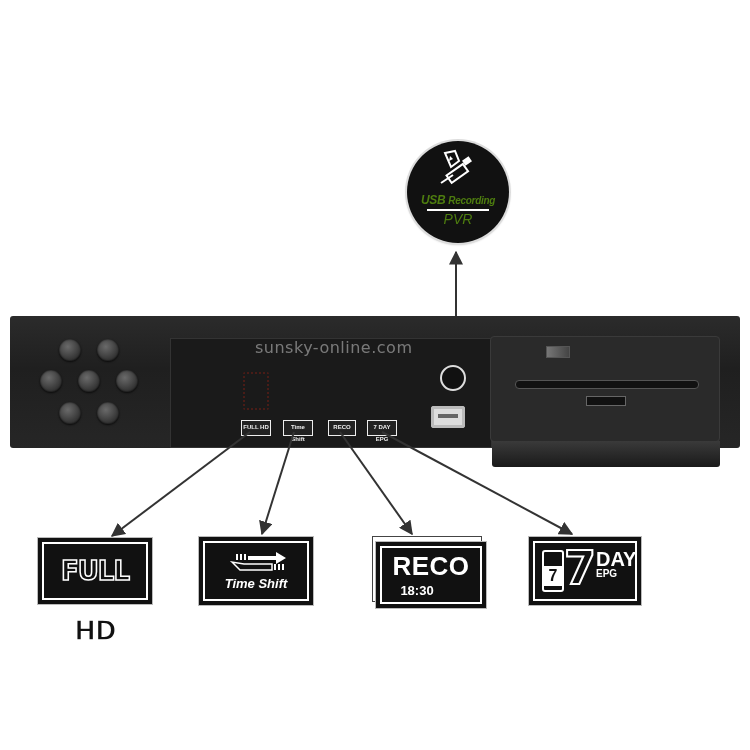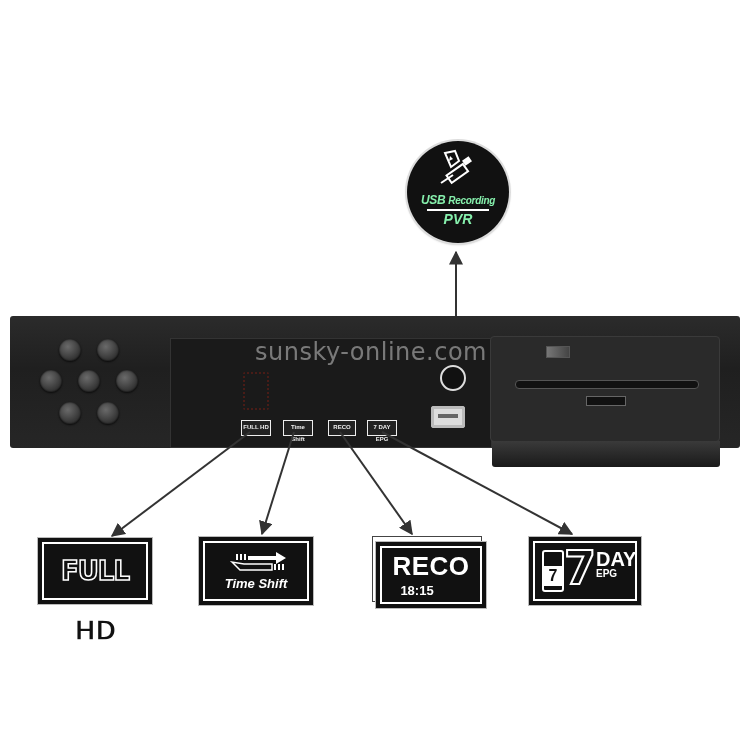--- a/index.html
+++ b/index.html
@@ -1,30 +1,30 @@
 <!DOCTYPE html>
 <html><head>
 <meta charset="utf-8">
 <style>
   html, body { margin:0; padding:0; background:#ffffff; }
   body { width:750px; height:750px; position:relative; overflow:hidden; font-family:"Liberation Sans", sans-serif; }
   .abs { position:absolute; }
 
   
-  .badge-circle { left:407px; top:141px; width:102px; height:102px; border-radius:50%; background:#111; box-shadow:0 0 0 2px #ddd, 0 1px 3px rgba(0,0,0,0.4); color:#86efac; text-align:center; }
+  .badge-circle { left:407px; top:141px; width:102px; height:102px; border-radius:50%; background:#111; box-shadow:0 0 0 2px #ddd, 0 1px 3px rgba(0,0,0,0.4); color:#4d7c0f; text-align:center; }
   .badge-circle .b-line1 { position:absolute; left:0; right:0; top:52px; font-size:12px; font-style:italic; font-weight:bold; letter-spacing:-0.3px; }
   .badge-circle .b-line1 .small { font-size:10px; }
   .badge-circle .b-rule { position:absolute; left:20px; right:20px; top:68px; height:2px; background:#fff; }
-  .badge-circle .b-line2 { position:absolute; left:0; right:0; top:70px; font-size:14px; font-style:italic; font-weight:bold; }
+  .badge-circle .b-line2 { position:absolute; left:0; right:0; top:70px; font-size:14px; font-style:italic; font-weight:normal; }
 
   
   .receiver { left:10px; top:316px; width:730px; height:132px; background:linear-gradient(#2b2b2b, #1f1f1f 40%, #262626); border-radius:3px; }
   .btn-knob { width:22px; height:22px; border-radius:50%; background:radial-gradient(circle at 40% 35%, #6a6a6a, #3a3a3a 60%, #222); box-shadow:0 1px 2px rgba(0,0,0,0.7), inset 0 0 2px #000; }
   .display-panel { left:170px; top:338px; width:320px; height:108px; background:#1a1a1a; border:1px solid #333; }
-  .watermark { left:255px; top:338px; font-size:24px; color:rgba(200,200,200,0.55); letter-spacing:0.5px; font-family:"DejaVu Sans", sans-serif; }
+  .watermark { left:255px; top:338px; font-size:16px; color:rgba(200,200,200,0.55); letter-spacing:0.5px; font-family:"DejaVu Sans", sans-serif; }
   .led-digit { left:243px; top:372px; width:22px; height:34px; border:2px dotted rgba(120,30,20,0.5); border-radius:2px; }
   .mini-logo { left:440px; top:365px; width:22px; height:22px; border-radius:50%; background:#111; border:2px solid #ddd; }
   .usb-port { left:431px; top:406px; width:34px; height:22px; background:#ddd; border-radius:3px; box-shadow:inset 0 0 0 3px #bbb; }
   .usb-port::after { content:""; position:absolute; left:7px; top:8px; width:20px; height:4px; background:#666; }
   .mini-icon { height:14px; border:1px solid #eee; background:#222; color:#eee; font-size:6px; line-height:12px; text-align:center; font-weight:bold; }
   .flap-area { left:490px; top:336px; width:228px; height:104px; background:#2a2a2a; border:1px solid #3a3a3a; border-radius:4px; }
   .card-slot { left:515px; top:380px; width:182px; height:7px; background:#111; border-radius:4px; border:1px solid #555; }
   .small-slot { left:586px; top:396px; width:38px; height:8px; background:#111; border:1px solid #666; }
   .indicator { left:546px; top:346px; width:22px; height:10px; background:linear-gradient(90deg,#777,#444); border:1px solid #555; }
   .flap { left:492px; top:441px; width:228px; height:26px; background:linear-gradient(#3a3a3a,#1a1a1a); border-radius:0 0 3px 3px; }
@@ -116,21 +116,21 @@
     <path d="M20 4 H48 V0 L58 6 L48 12 V8 H20 Z" fill="#fff"></path>
     <path d="M4 10 L12 18 H44 V12 H16 Z" fill="none" stroke="#fff" stroke-width="1.5"></path>
     <path d="M46 12 H48 V18 H46 Z M50 12 H52 V18 H50 Z M54 12 H56 V18 H54 Z" fill="#fff"></path>
   </svg>
   <div class="ts-label">Time Shift</div>
 </div>
 
 <div class="abs feat-reco-stack"></div>
 <div class="abs feat feat-reco">
   <div class="reco-title">RECO</div>
-  <div class="reco-time">18:15</div>
+  <div class="reco-time">18:30</div>
 </div>
 
 <div class="abs feat feat-epg">
   <div class="epg-cal">
     <div class="epg-cal-num">7</div>
   </div>
   <div class="epg-big7">7</div>
   <div class="epg-day">DAY</div>
   <div class="epg-epg">EPG</div>
 </div>

